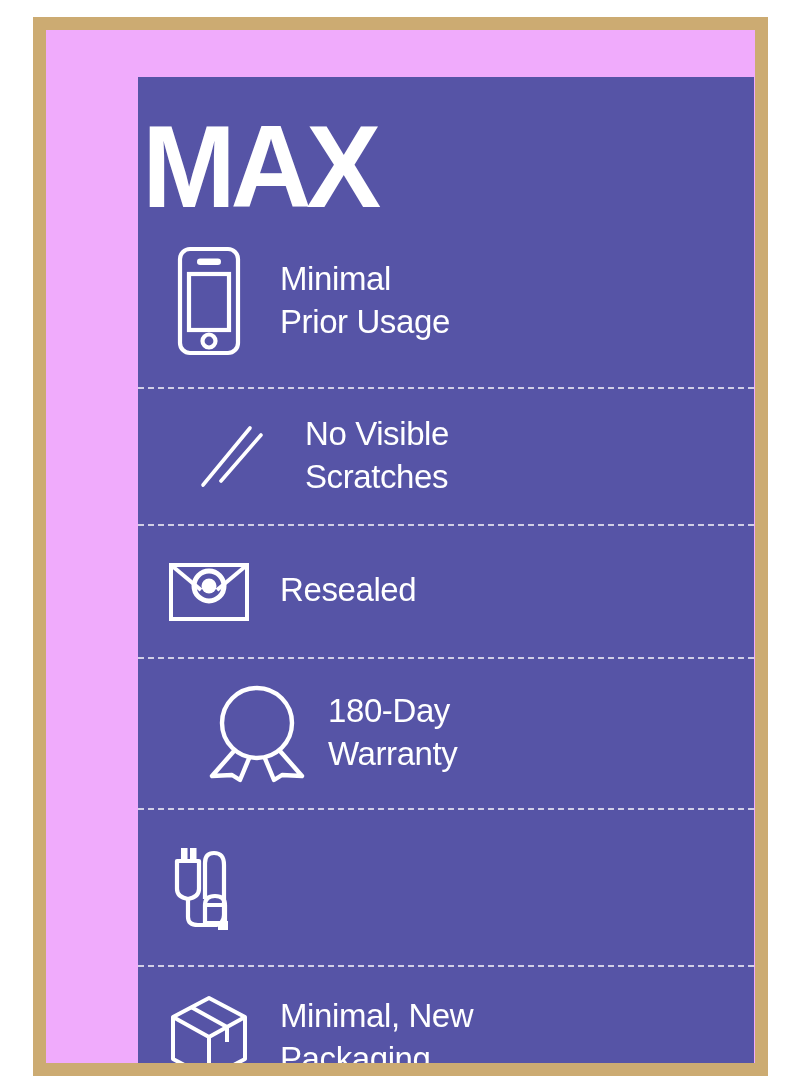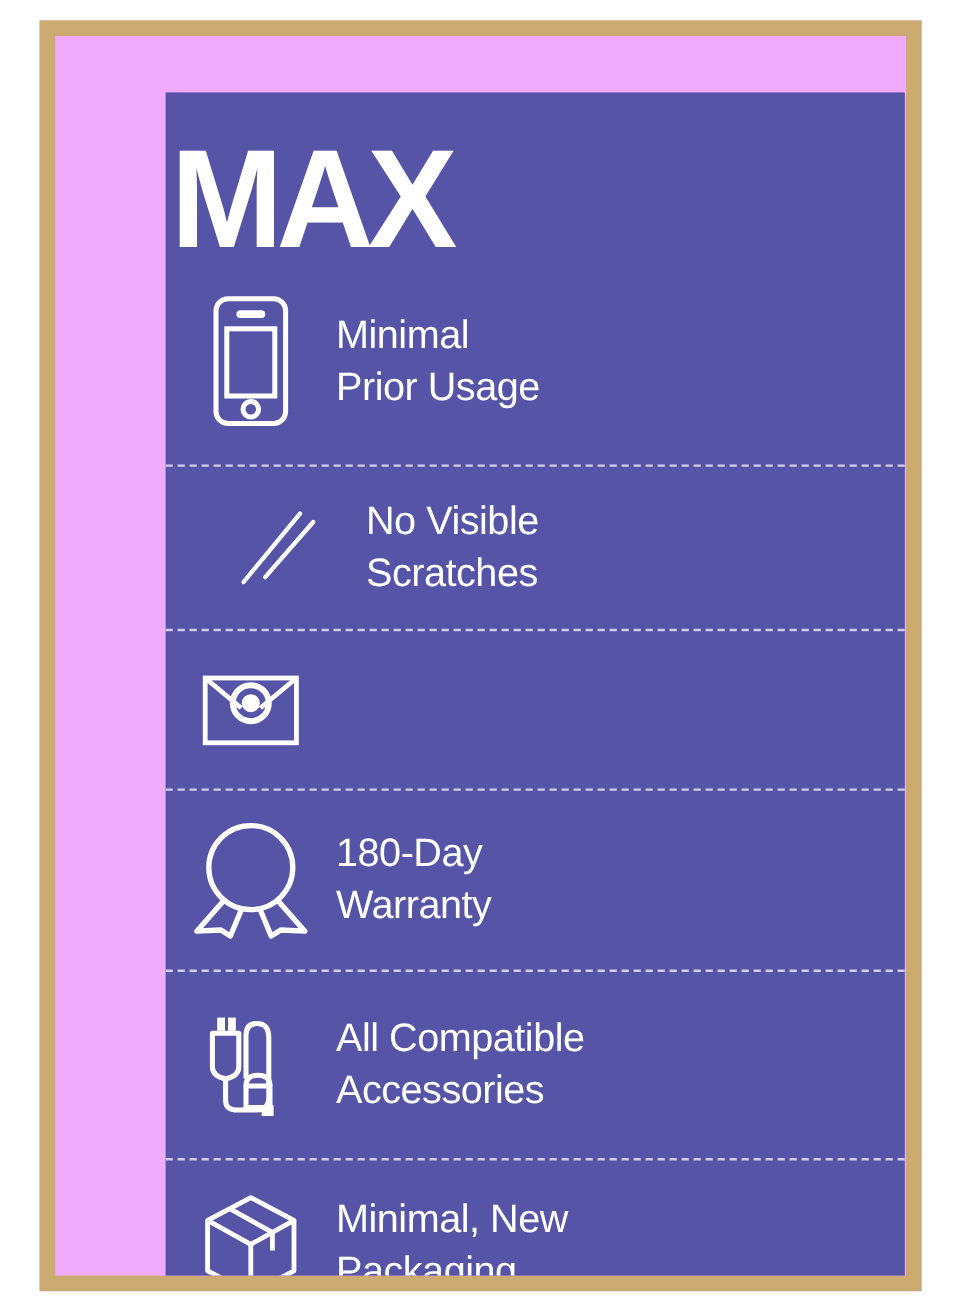--- a/index.html
+++ b/index.html
@@ -103,21 +103,21 @@
     left: 0;
     width: 616px;
     height: 0;
     border-top: 2px dashed rgba(255,255,255,0.72);
   }
 
   
   .row-0 { height: 172px; }
   .row-1 { height: 137px; padding-left: 25px; }
   .row-2 { height: 133px; }
-  .row-3 { height: 151px; }
+  .row-3 { height: 151px; padding-left: 48px; }
   .row-4 { height: 157px; }
   .row-5 { height: 145px; }
 
   svg { display: block; }
 </style>
 </head>
 <body>
 
 <div id="poster">
   <div class="gold-frame">
@@ -156,20 +156,21 @@
         <div class="row row-2">
           <div class="icon-cell">
             <svg width="84" height="64" viewBox="0 0 84 64" fill="none" stroke="#ffffff" stroke-width="4">
               <rect x="4" y="6" width="76" height="54"></rect>
               <path d="M4 6 L34 31"></path>
               <path d="M80 6 L50 31"></path>
               <circle cx="42" cy="27" r="15" stroke-width="5"></circle>
               <circle cx="42" cy="27" r="7.5" fill="#ffffff" stroke="none"></circle>
             </svg>
           </div>
+          <div class="label">Resealed</div>
           <div class="sep" style="top:133px"></div>
         </div>
 
         <div class="row row-3">
           <div class="icon-cell">
             <svg width="106" height="104" viewBox="0 0 106 104" fill="none" stroke="#ffffff" stroke-width="4.4" stroke-linejoin="round">
               <circle cx="53" cy="42" r="35"></circle>
               <path d="M30 70 L8 95 L28 94 L36 99 L46 75"></path>
               <path d="M76 70 L98 95 L78 94 L70 99 L60 75"></path>
             </svg>
@@ -187,22 +188,20 @@
               <rect x="11" y="9" width="6.5" height="11" fill="#ffffff" stroke="none"></rect>
               <rect x="20" y="9" width="6.5" height="11" fill="#ffffff" stroke="none"></rect>
 
               <path d="M18 60 L18 78 Q18 86 28 86 L44 86 Q54 86 54 76 L54 26 Q54 14 44 14 Q35 14 35 24 L35 60" stroke-width="4.2" fill="none"></path>
 
               <path d="M44 62 L64 62 L64 80 L44 80 Z" transform="translate(-9,4)"></path>
               <path d="M44 62 Q44 53 54 53 Q64 53 64 62" transform="translate(-9,4)"></path>
               <rect x="48" y="82" width="10" height="9" fill="#ffffff" stroke="none"></rect>
             </svg>
           </div>
-          <div class="label">All Compatible
-Accessories</div>
           <div class="sep" style="top:157px"></div>
         </div>
 
         <div class="row row-5">
           <div class="icon-cell">
             <svg width="84" height="88" viewBox="0 0 84 88" fill="none" stroke="#ffffff" stroke-width="4" stroke-linejoin="round">
               <path d="M42 4 L78 23 L78 65 L42 84 L6 65 L6 23 Z"></path>
               <path d="M6 23 L42 43 L78 23"></path>
               <path d="M42 43 L42 84"></path>
               <path d="M24 13 L60 33 L60 48"></path>

